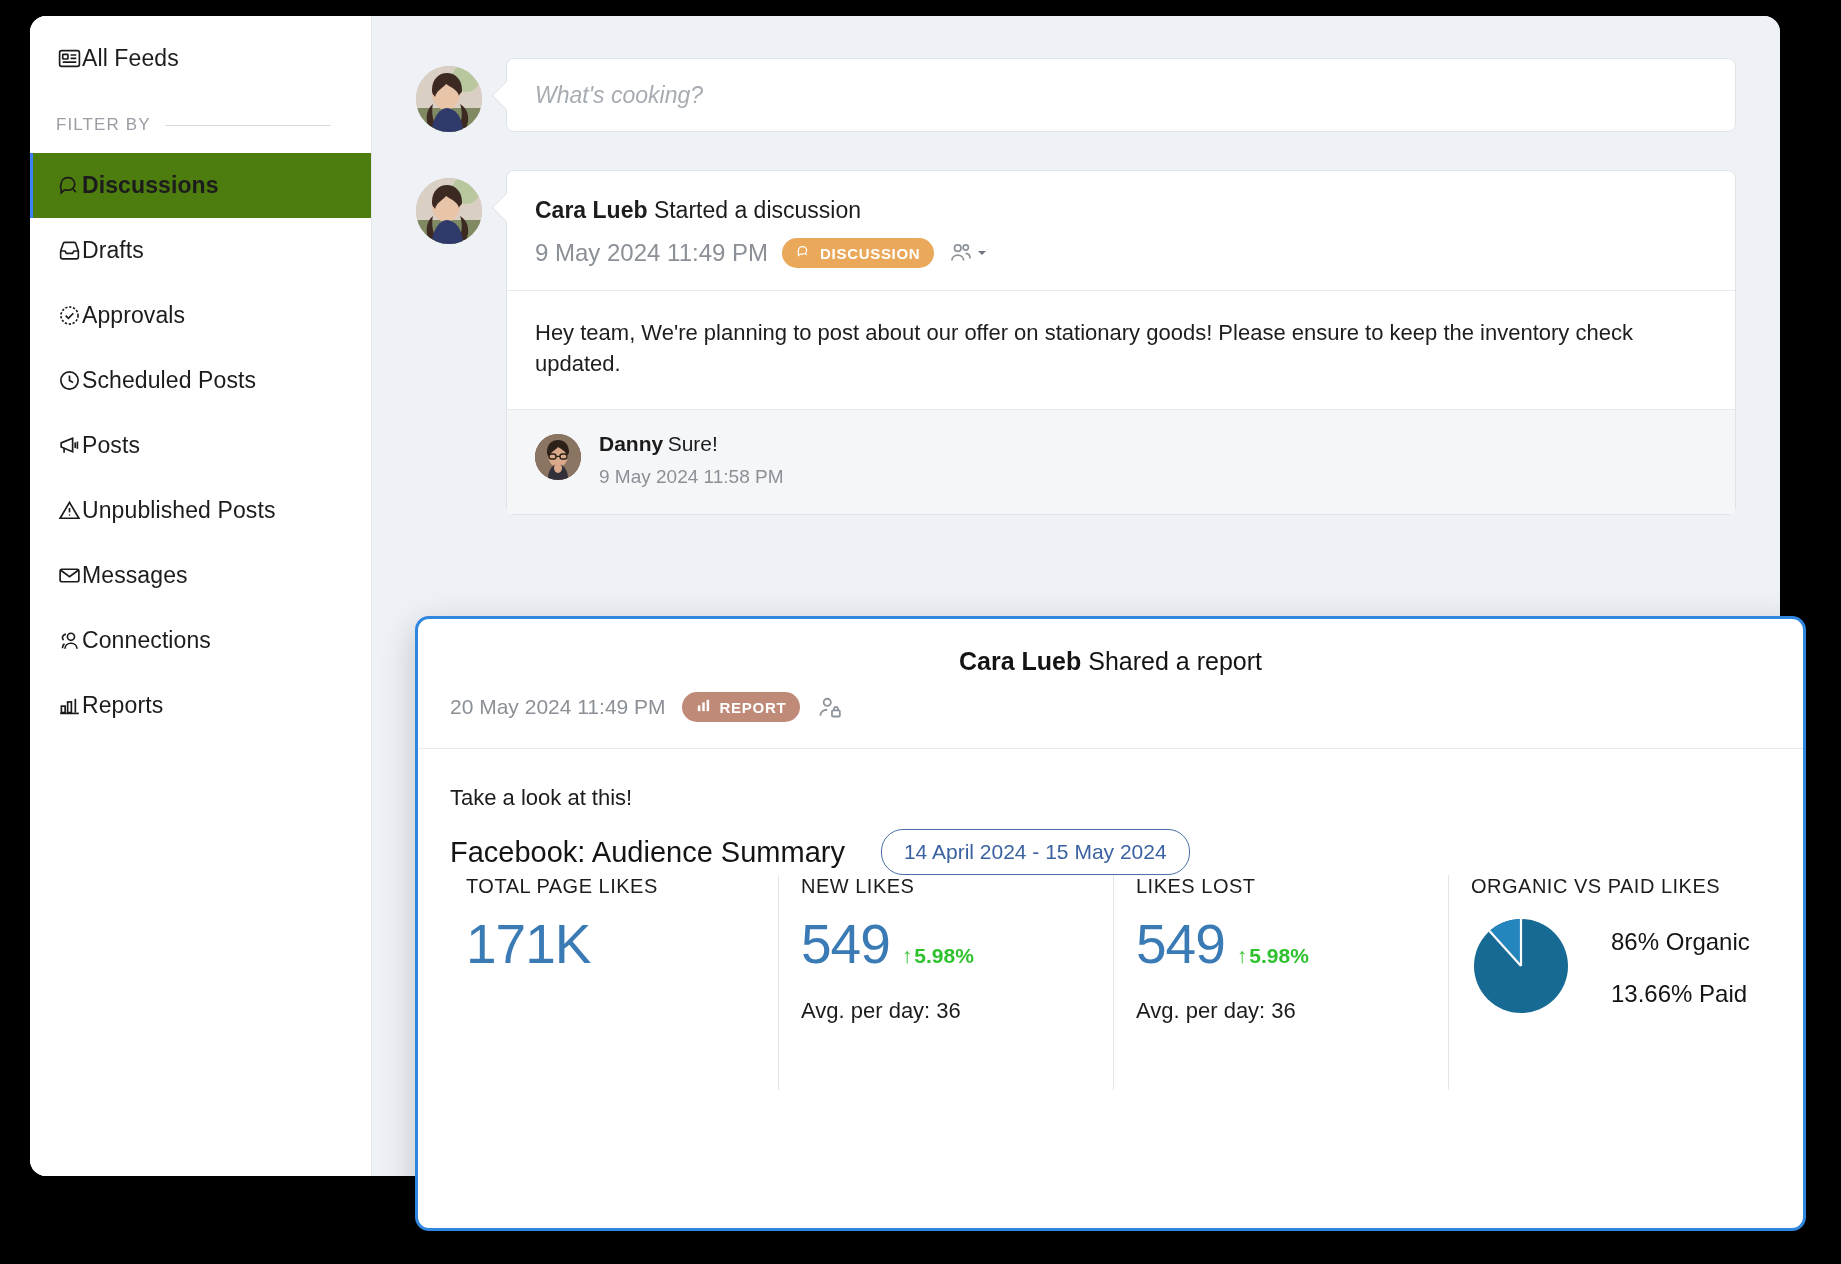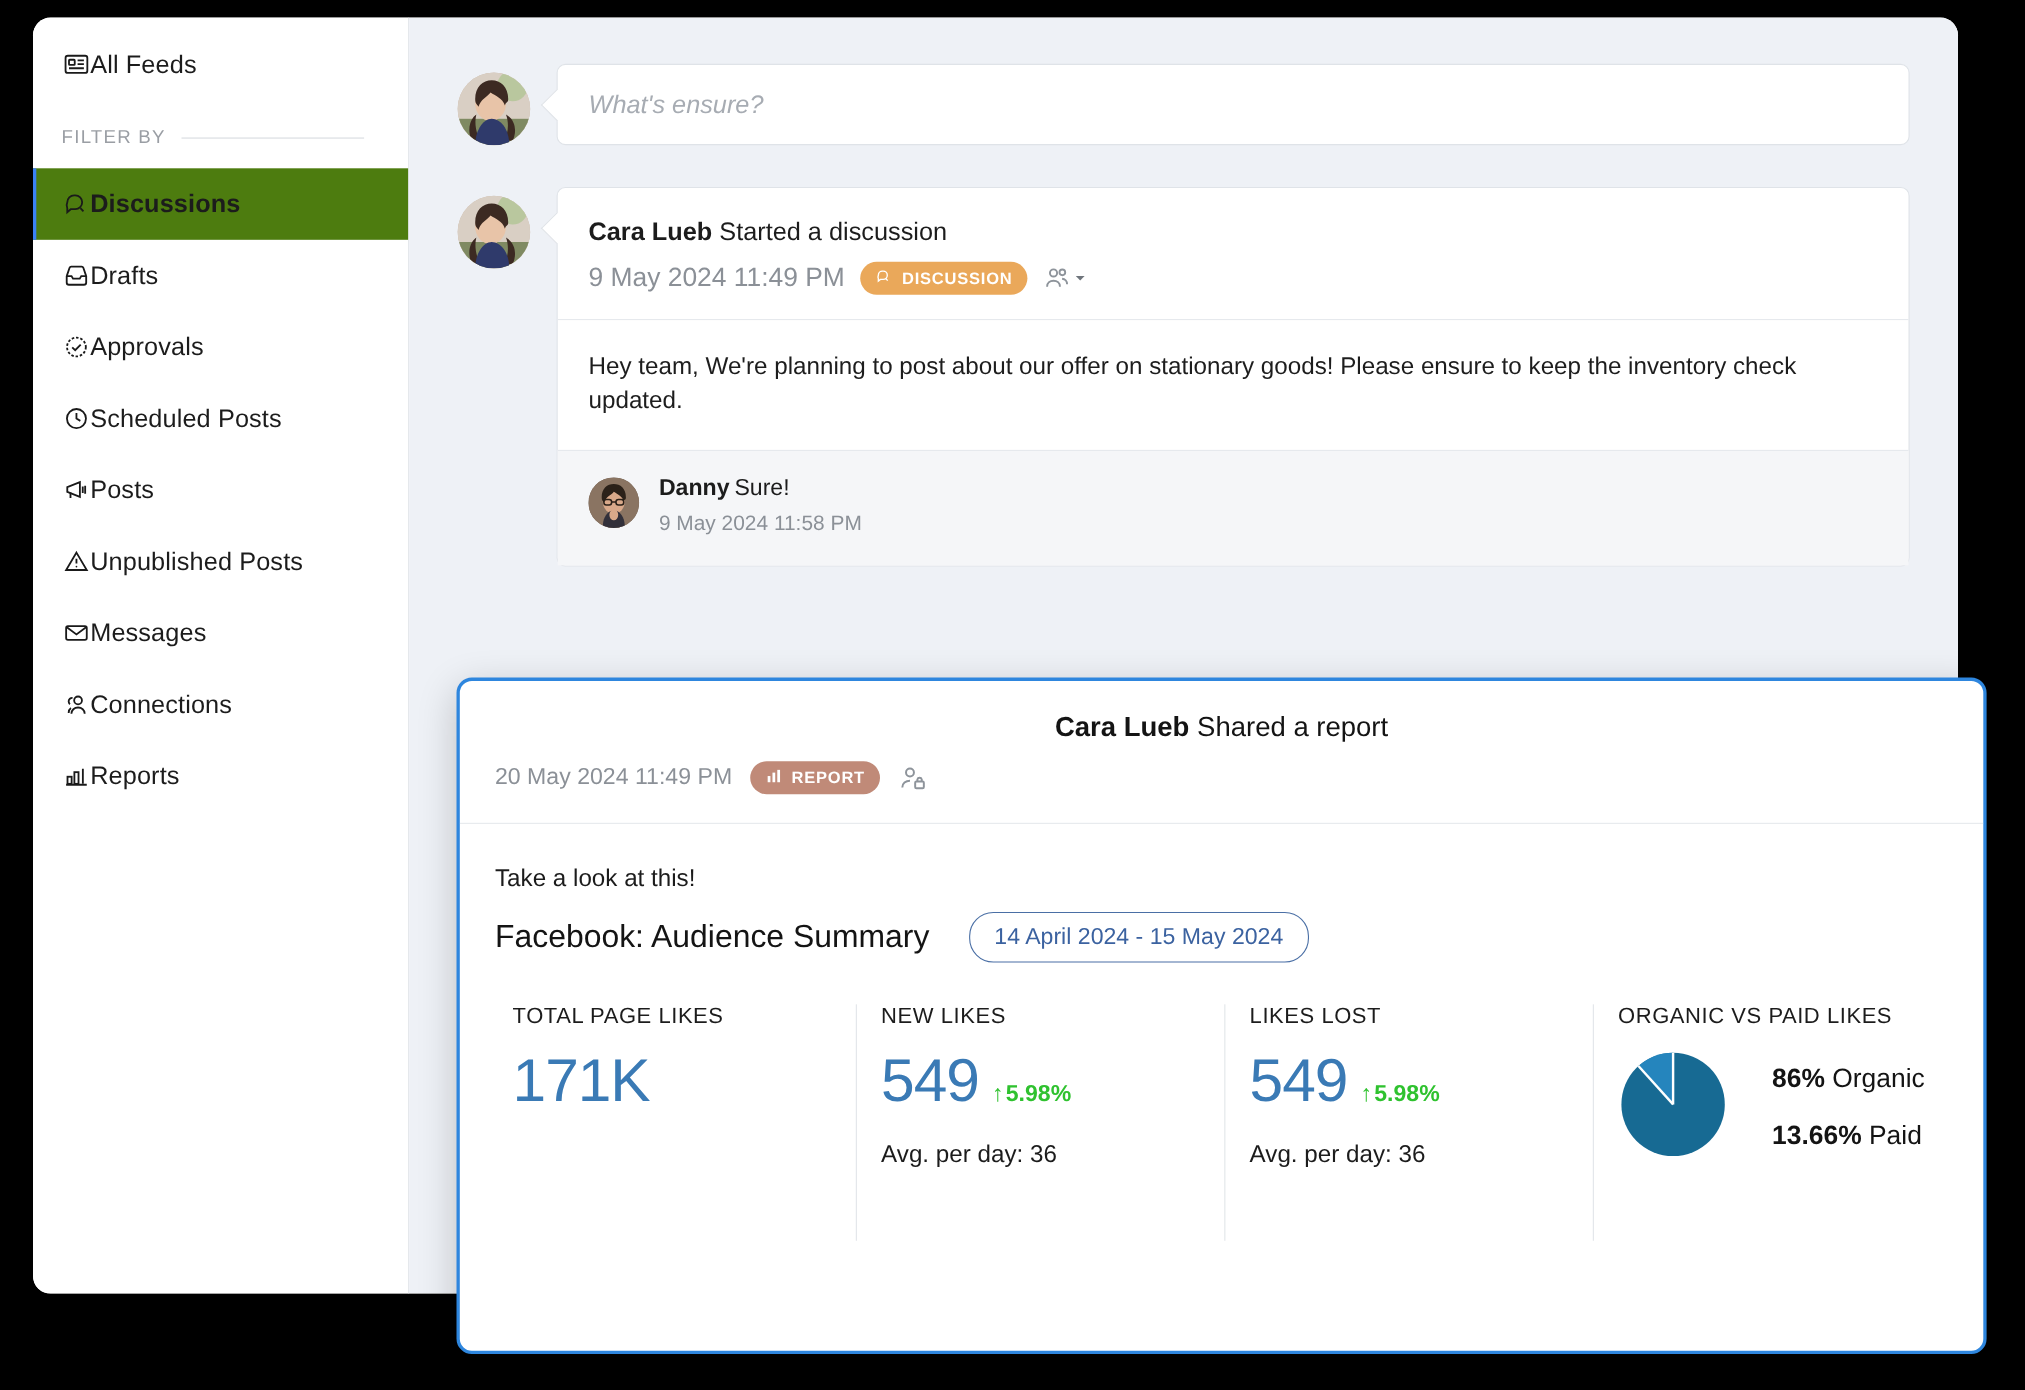--- a/index.html
+++ b/index.html
@@ -235,21 +235,20 @@
   .date-pill {
     border: 1px solid #4a6fa5;
     color: #3b62a0;
     border-radius: 22px;
     font-size: 21px;
     padding: 10px 22px;
   }
 
   .kpis {
     display: flex;
-    margin-top: 38px;
     height: 215px;
     gap: 12px;
   }
   .kpi {
     flex: 1;
     padding-left: 16px;
     box-sizing: border-box;
   }
   .kpi + .kpi { border-left: 1px solid #e2e5e9; padding-left: 22px; }
   .kpi-label {
@@ -286,21 +285,21 @@
     display: flex;
     align-items: center;
     gap: 40px;
     margin-top: 18px;
   }
   .legend-line {
     font-size: 24px;
     color: #141414;
     margin-bottom: 24px;
   }
-  .legend-line b { font-weight: bold; }
+  .legend-line b { font-weight: normal; }
   .legend-line:last-child { margin-bottom: 0; }
 </style>
 </head>
 <body>
 
 <div class="app-window">
 
   <div class="sidebar">
 
     <div class="nav-item">
@@ -430,21 +429,21 @@
           <circle cx="50" cy="12" r="14" fill="#b9c79e"></circle>
           <rect x="0" y="42" width="66" height="24" fill="#7f8a62"></rect>
           <ellipse cx="30" cy="28" rx="14" ry="16" fill="#e8c4a8"></ellipse>
           <path d="M16 24c0-11 7-17 15-17s15 6 15 17c0 4-2 2-3 6-2-7-9-9-13-12-3 4-9 6-11 13-2-3-3-3-3-7z" fill="#3c2a22"></path>
           <path d="M17 38c-2 8 0 18 4 24h-8c-4-8-3-19 4-24z" fill="#3c2a22"></path>
           <path d="M44 38c3 8 2 18-2 24h8c4-8 3-19-6-24z" fill="#3c2a22"></path>
           <path d="M20 50c3-5 7-8 11-8s9 3 12 8c3 5 4 11 4 16H16c0-5 1-11 4-16z" fill="#2f3a6b"></path>
         </svg>
       </div>
       <div class="bubble composer">
-        <span class="ph">What's ensure?</span>
+        <span class="ph">What's cooking?</span>
       </div>
     </div>
 
     <div class="row">
       <div class="avatar">
         <svg viewBox="0 0 66 66">
           <rect width="66" height="66" fill="#d9cfc4"></rect>
           <circle cx="50" cy="12" r="14" fill="#b9c79e"></circle>
           <rect x="0" y="42" width="66" height="24" fill="#7f8a62"></rect>
           <ellipse cx="30" cy="28" rx="14" ry="16" fill="#e8c4a8"></ellipse>

